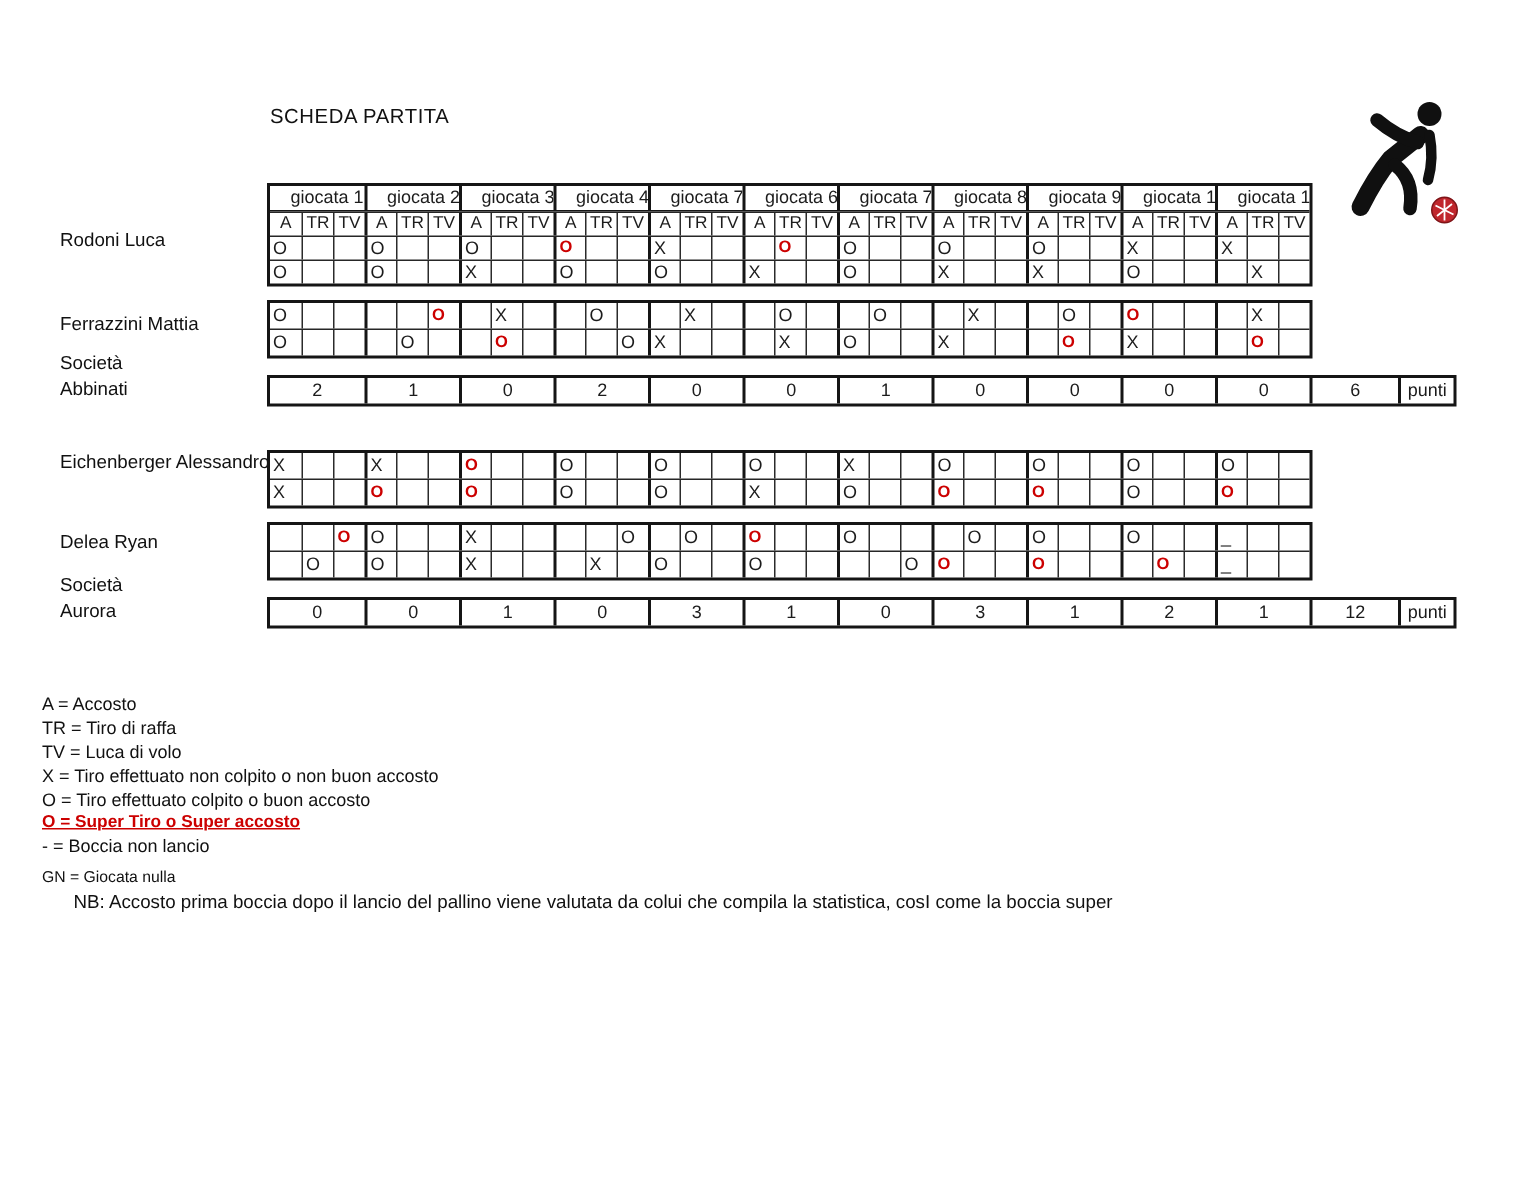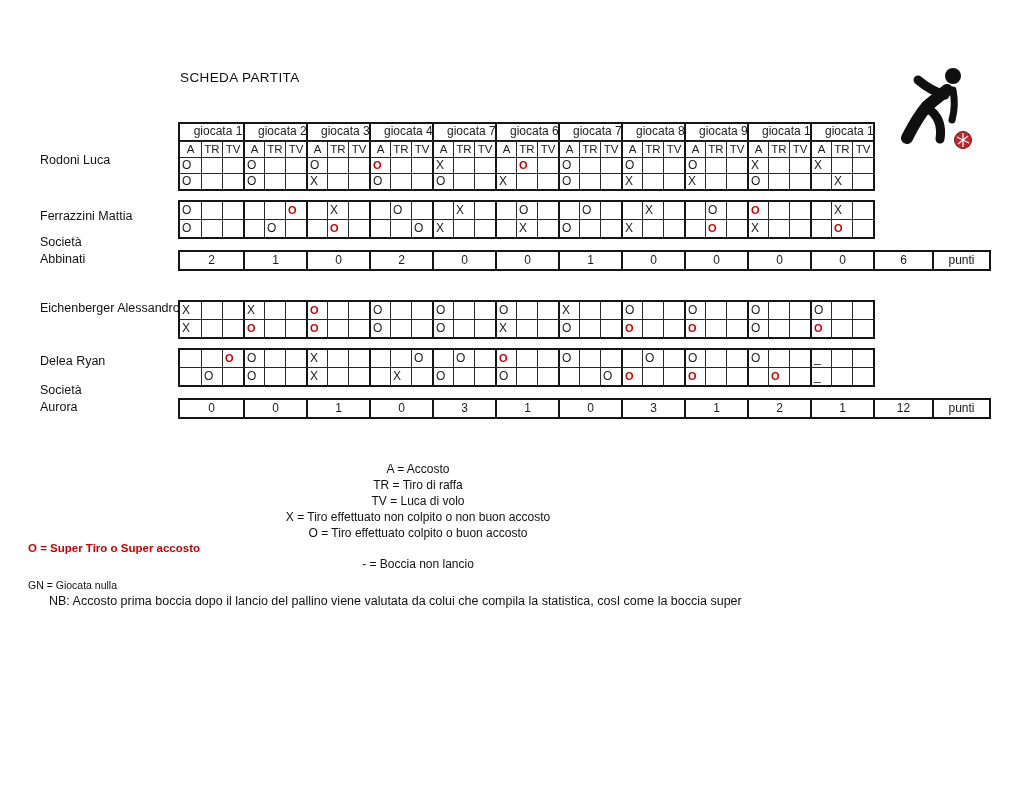--- a/index.html
+++ b/index.html
@@ -25,26 +25,26 @@
   .t1 .marks .cell{height:15px;line-height:14px;}
   .marks .cell{height:17px;line-height:16px;}
 
   .punti{position:absolute;border:2px solid #151515;background:#fff;}
   .punti .row{height:17px;}
   .pvals{display:flex;}
   .pvals .cell{width:63px;text-align:center;padding-left:0;line-height:16px;font-size:12px;}
   .ptotal,.plabel{box-sizing:border-box;display:block;border-left:2px solid #151515;
         text-align:center;font-size:12px;line-height:16px;}
   .ptotal{width:59px;}
-  .plabel{width:57px;}
+  .plabel{width:37px;}
 
   .legend{position:absolute;left:28px;top:461px;width:780px;color:#111;}
   .legend .lg-title{font-size:15px;margin-bottom:7px;}
-  .legend .lg-line{font-size:12px;line-height:16px;text-align:center;}
-  .legend .lg-super{font-size:11.5px;line-height:15px;font-weight:800;color:#cc0000;}
+  .legend .lg-line{font-size:12px;line-height:16px;}
+  .legend .lg-super{font-size:11.5px;line-height:15px;font-weight:800;color:#cc0000;text-decoration:underline;}
   .legend .lg-gn{font-size:10.5px;line-height:14px;margin-top:6px;}
   .legend .lg-nb{font-size:12.5px;line-height:16px;margin-top:1px;margin-left:21px;}
 
   .logo{position:absolute;left:893px;top:68px;width:88px;height:86px;}
 </style>
 </head>
 <body>
 
 <div class="page">
 

